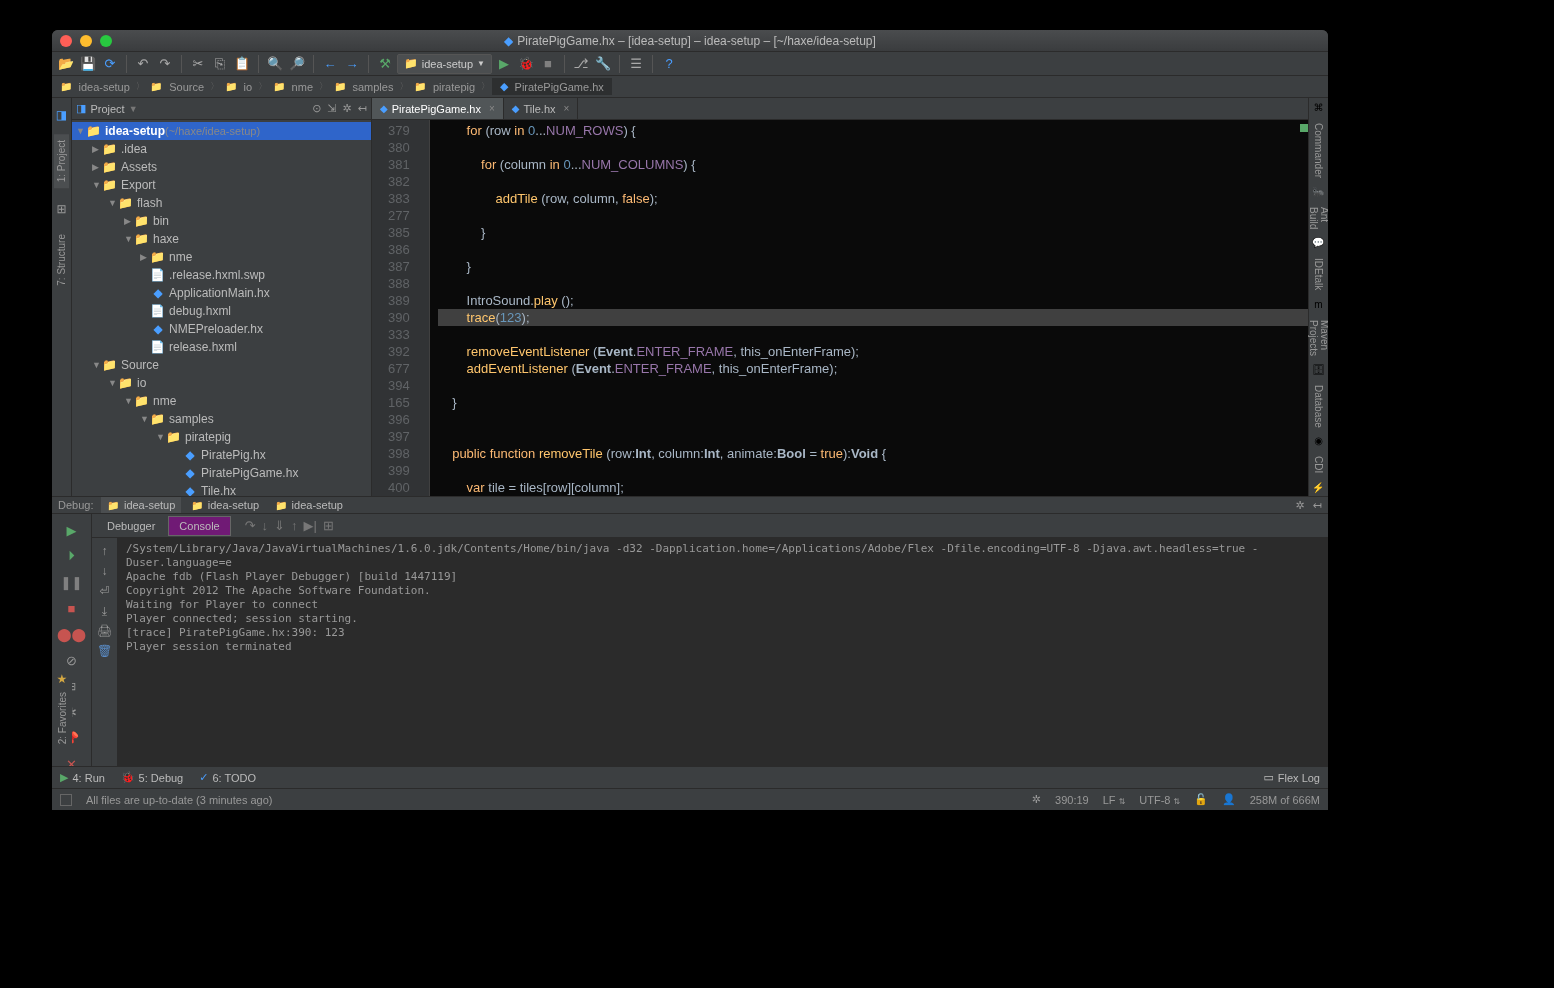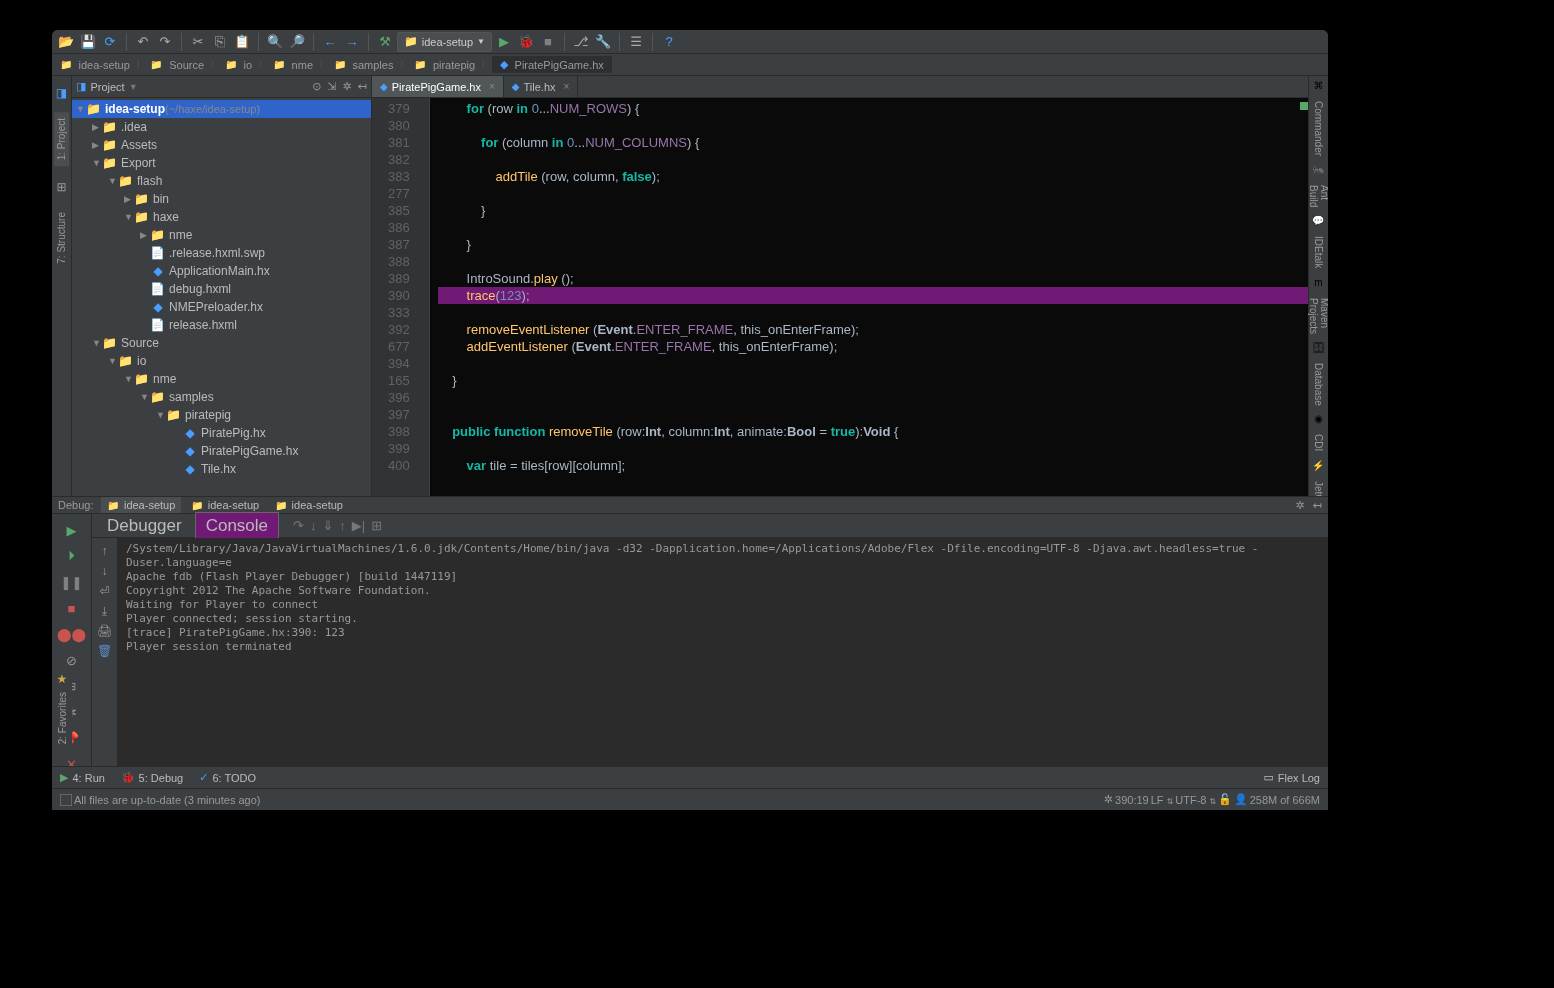--- a/index.html
+++ b/index.html
@@ -69,68 +69,78 @@
 .editor-tab { padding: 0 8px; display: flex; align-items: center; gap: 4px; font-size: 11px; color: #bbb; border-right: 1px solid #2b2b2b; cursor: pointer; }
 .editor-tab.active { background: #515658; color: #fff; }
 .editor-tab .hx-icon { color: #4a9eff; font-size: 10px; }
 .editor-tab .close { color: #888; font-size: 10px; margin-left: 4px; }
 .editor-body { flex: 1; display: flex; background: #0a0a0a; font-family: 'Menlo', 'Consolas', monospace; font-size: 13px; position: relative; overflow: hidden; }
 .gutter { background: #313335; color: #606366; text-align: right; padding: 2px 6px 2px 16px; user-select: none; line-height: 17px; }
 .fold-gutter { width: 14px; background: #313335; border-right: 1px solid #404040; }
 .code { flex: 1; padding: 2px 0 2px 8px; line-height: 17px; white-space: pre; color: #a9b7c6; position: relative; }
 .code .line { height: 17px; }
 .code-scroll-marker { position: absolute; right: 0; top: 4px; width: 8px; height: 8px; background: #59a869; }
-.kw { color: #14b8a6; font-weight: bold; }
+.kw { color: #fdba74; font-weight: normal; }
 .fn { color: #ffc66d; }
 .type { color: #a9b7c6; font-weight: bold; }
 .const { color: #9876aa; }
 .num { color: #6897bb; }
-.hl-line { background: #701a75; display: block; width: 100%; }
+.hl-line { background: #404040; display: block; width: 100%; }
 
 
 .debug-panel { height: 270px; border-top: 1px solid #2b2b2b; background: #3c3f41; display: flex; flex-direction: column; }
 .debug-header { height: 22px; display: flex; align-items: center; padding: 0 6px; font-size: 11px; color: #bbb; border-bottom: 1px solid #2b2b2b; }
 .debug-header .lbl { color: #999; margin-right: 8px; }
 .debug-header .cfg { display: flex; align-items: center; gap: 4px; padding: 2px 6px; margin-right: 4px; }
 .debug-header .cfg.active { background: #4b4e50; }
 .debug-header .folder { color: #d4a843; font-size: 10px; }
 .debug-header .tools { margin-left: auto; display: flex; gap: 8px; color: #999; }
 .debug-body { flex: 1; display: flex; }
 .debug-left { width: 40px; background: #3c3f41; border-right: 1px solid #2b2b2b; display: flex; flex-direction: column; align-items: center; padding-top: 6px; gap: 6px; }
 .debug-left .btn { width: 20px; height: 20px; display: flex; align-items: center; justify-content: center; color: #999; font-size: 13px; cursor: pointer; }
 .debug-left .play { color: #59a869; }
 .debug-left .pause { color: #808080; }
 .debug-left .stop { color: #c75450; }
 .debug-left .bp { color: #c75450; }
 .debug-content { flex: 1; display: flex; flex-direction: column; }
 .debug-tabs { height: 24px; display: flex; align-items: center; border-bottom: 1px solid #2b2b2b; padding-left: 4px; gap: 2px; }
-.debug-tab { padding: 3px 10px; font-size: 17px; color: #bbb; cursor: pointer; border: 1px solid transparent; }
+.debug-tab { padding: 3px 10px; font-size: 11px; color: #bbb; cursor: pointer; border: 1px solid transparent; }
 .debug-tab.active { background: #701a75; border: 1px solid #666; }
 .debug-tabs .step-btns { display: flex; gap: 6px; margin-left: 12px; }
 .debug-tabs .step-btns span { color: #777; font-size: 13px; cursor: pointer; }
 .debug-col2 { width: 26px; border-right: 1px solid #2b2b2b; display:flex; flex-direction:column; align-items:center; padding-top:6px; gap:6px;}
 .debug-col2 span { color:#999; font-size:12px; cursor:pointer; }
 .console-wrap { flex: 1; display: flex; }
 .console { flex: 1; background: #2b2b2b; font-family: 'Menlo', monospace; font-size: 11px; color: #999; padding: 4px 8px; line-height: 14px; white-space: pre-wrap; overflow: auto; }
 
 
 .bottom-tabs { height: 22px; background: #3c3f41; border-top: 1px solid #2b2b2b; display: flex; align-items: center; padding: 0 8px; font-size: 11px; color: #bbb; gap: 16px; }
 .bottom-tabs .tab { display: flex; align-items: center; gap: 4px; cursor: pointer; }
 .bottom-tabs .play { color: #59a869; }
 .bottom-tabs .bug { color: #59a869; }
 .bottom-tabs .right { margin-left: auto; }
-.status-bar { height: 22px; background: #3c3f41; border-top: 1px solid #2b2b2b; display: flex; align-items: center; padding: 3px 8px; font-size: 11px; color: #999; gap: 2px; }
+.status-bar { height: 22px; background: #3c3f41; border-top: 1px solid #2b2b2b; display: flex; align-items: center; padding: 3px 8px; font-size: 11px; color: #999; gap: 14px; }
 .status-bar .msg { flex: 1; }
 .status-bar .chk { width: 12px; height: 12px; border: 1px solid #666; }
 </style>
 </head>
 <body>
 
 <div class="window">
 
+  <div class="titlebar">
+    <div class="traffic">
+      <span class="red"></span>
+      <span class="yellow"></span>
+      <span class="green"></span>
+    </div>
+    <div class="title">
+      <span class="title-icon">◆</span><span>PiratePigGame.hx – [idea-setup] – idea-setup – [~/haxe/idea-setup]</span>
+    </div>
+  </div>
 
   <div class="toolbar">
     <span class="btn">📂</span>
     <span class="btn">💾</span>
     <span class="btn" style="color:#4a9eff">⟳</span>
     <span class="sep"></span>
     <span class="btn">↶</span>
     <span class="btn">↷</span>
     <span class="sep"></span>
     <span class="btn">✂</span>

